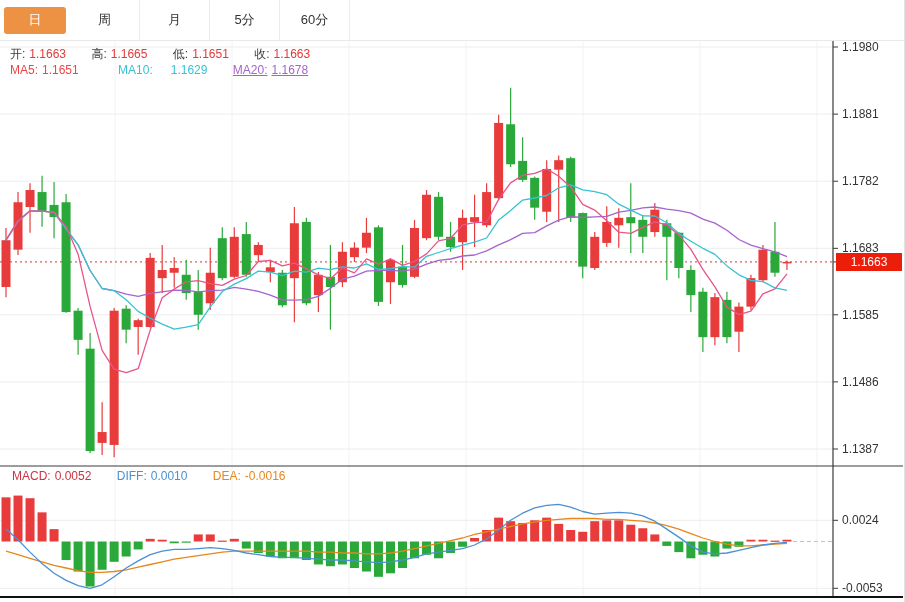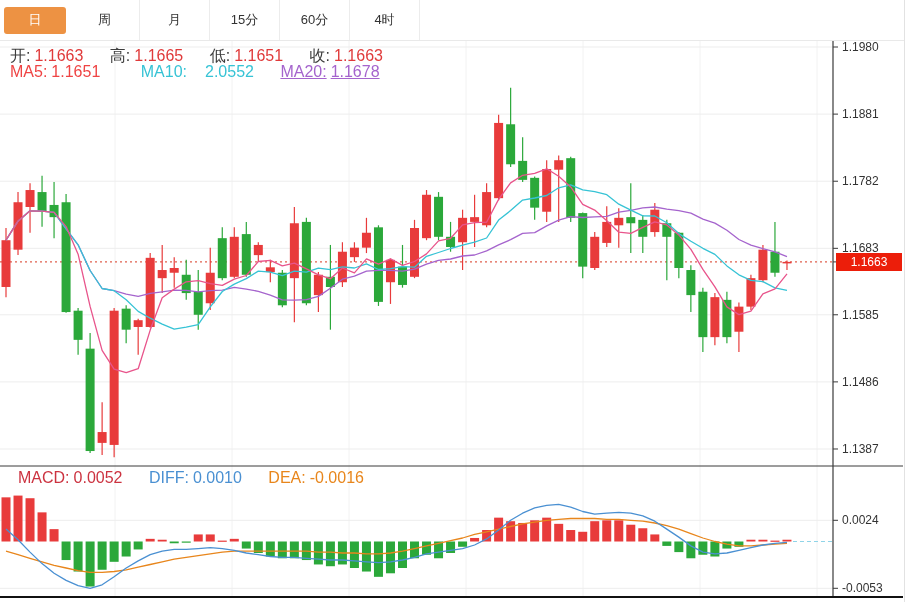--- a/index.html
+++ b/index.html
@@ -7,29 +7,29 @@
        font-family:"Liberation Sans","DejaVu Sans",sans-serif;border-right:1px solid #e2e2e2;box-sizing:border-box;}
   
   .tabbar{position:absolute;left:0;top:0;width:905px;height:40px;background:#fff;
           border-bottom:1px solid #e9e9e9;display:flex;align-items:stretch;}
   .tab{width:70px;display:flex;align-items:center;justify-content:center;
        font-size:13px;color:#333;border-right:1px solid #ececec;cursor:pointer;box-sizing:border-box;}
   .tab.active{border-right:none;padding:0;}
   .tab.active .pill{background:#ed9243;color:#fff;border-radius:3px;width:62px;height:27px;
        display:flex;align-items:center;justify-content:center;}
   
-  .readout{position:absolute;font-size:16px;white-space:nowrap;z-index:5;}
+  .readout{position:absolute;font-size:12px;white-space:nowrap;z-index:5;}
   .readout span{margin-right:4px;}
   .lbl{color:#3c3c3c;}
   .val-red{color:#e03a3a;}
   .gap{display:inline-block;width:14px;}
   .ohlc-row{left:10px;top:46px;}
   .ma-row{left:10px;top:63px;}
   .ma5{color:#ef4444;} .ma10{color:#36c3d5;padding-left:14px;} .ma20{color:#a564cd;text-decoration:underline;}
-  .macd-row{left:18px;top:469px;text-align:center;}
+  .macd-row{left:12px;top:469px;text-align:center;}
   .macd-v{color:#cc3340;} .diff-v{color:#4a90d2;} .dea-v{color:#e8861c;}
   
   .price-badge{position:absolute;left:836px;top:253px;width:66px;height:18px;background:#ec1e0a;
        color:#fff;font-size:12px;display:flex;align-items:center;justify-content:center;z-index:6;}
   svg{position:absolute;left:0;top:0;}
 </style>
 </head>
 <body>
 
 <div class="app">
@@ -38,27 +38,24 @@
     <div class="tab active">
       <span class="pill">日</span>
     </div>
     <div class="tab">
         <span>周</span>
       </div>
     <div class="tab">
         <span>月</span>
       </div>
     <div class="tab">
-        <span>15分</span>
+        <span>5分</span>
       </div>
     <div class="tab">
         <span>60分</span>
-      </div>
-    <div class="tab">
-        <span>4时</span>
       </div>
   </div>
 
   <svg id="chart" width="905" height="602" viewBox="0 0 905 602">
       <line x1="115" y1="41" x2="115" y2="597" stroke="#f2f2f2" stroke-width="1"></line>
       <line x1="232" y1="41" x2="232" y2="597" stroke="#f2f2f2" stroke-width="1"></line>
       <line x1="349" y1="41" x2="349" y2="597" stroke="#f2f2f2" stroke-width="1"></line>
       <line x1="466" y1="41" x2="466" y2="597" stroke="#f2f2f2" stroke-width="1"></line>
       <line x1="583" y1="41" x2="583" y2="597" stroke="#f2f2f2" stroke-width="1"></line>
       <line x1="700" y1="41" x2="700" y2="597" stroke="#f2f2f2" stroke-width="1"></line>
@@ -304,21 +301,21 @@
 
   <div class="readout ohlc-row">
     <span class="lbl">开:</span><span class="val-red">1.1663</span><span class="gap"></span>
     <span class="lbl">高:</span><span class="val-red">1.1665</span><span class="gap"></span>
     <span class="lbl">低:</span><span class="val-red">1.1651</span><span class="gap"></span>
     <span class="lbl">收:</span><span class="val-red">1.1663</span>
   </div>
 
   <div class="readout ma-row">
     <span class="ma5">MA5:</span><span class="ma5">1.1651</span><span class="gap"></span>
-    <span class="ma10">MA10:</span><span class="ma10">2.0552</span><span class="gap"></span>
+    <span class="ma10">MA10:</span><span class="ma10">1.1629</span><span class="gap"></span>
     <span class="ma20">MA20:</span><span class="ma20">1.1678</span>
   </div>
 
   <div class="readout macd-row">
     <span class="macd-v">MACD:</span><span class="macd-v">0.0052</span><span class="gap"></span>
     <span class="diff-v">DIFF:</span><span class="diff-v">0.0010</span><span class="gap"></span>
     <span class="dea-v">DEA:</span><span class="dea-v">-0.0016</span>
   </div>
 
   <div class="price-badge">1.1663</div>

